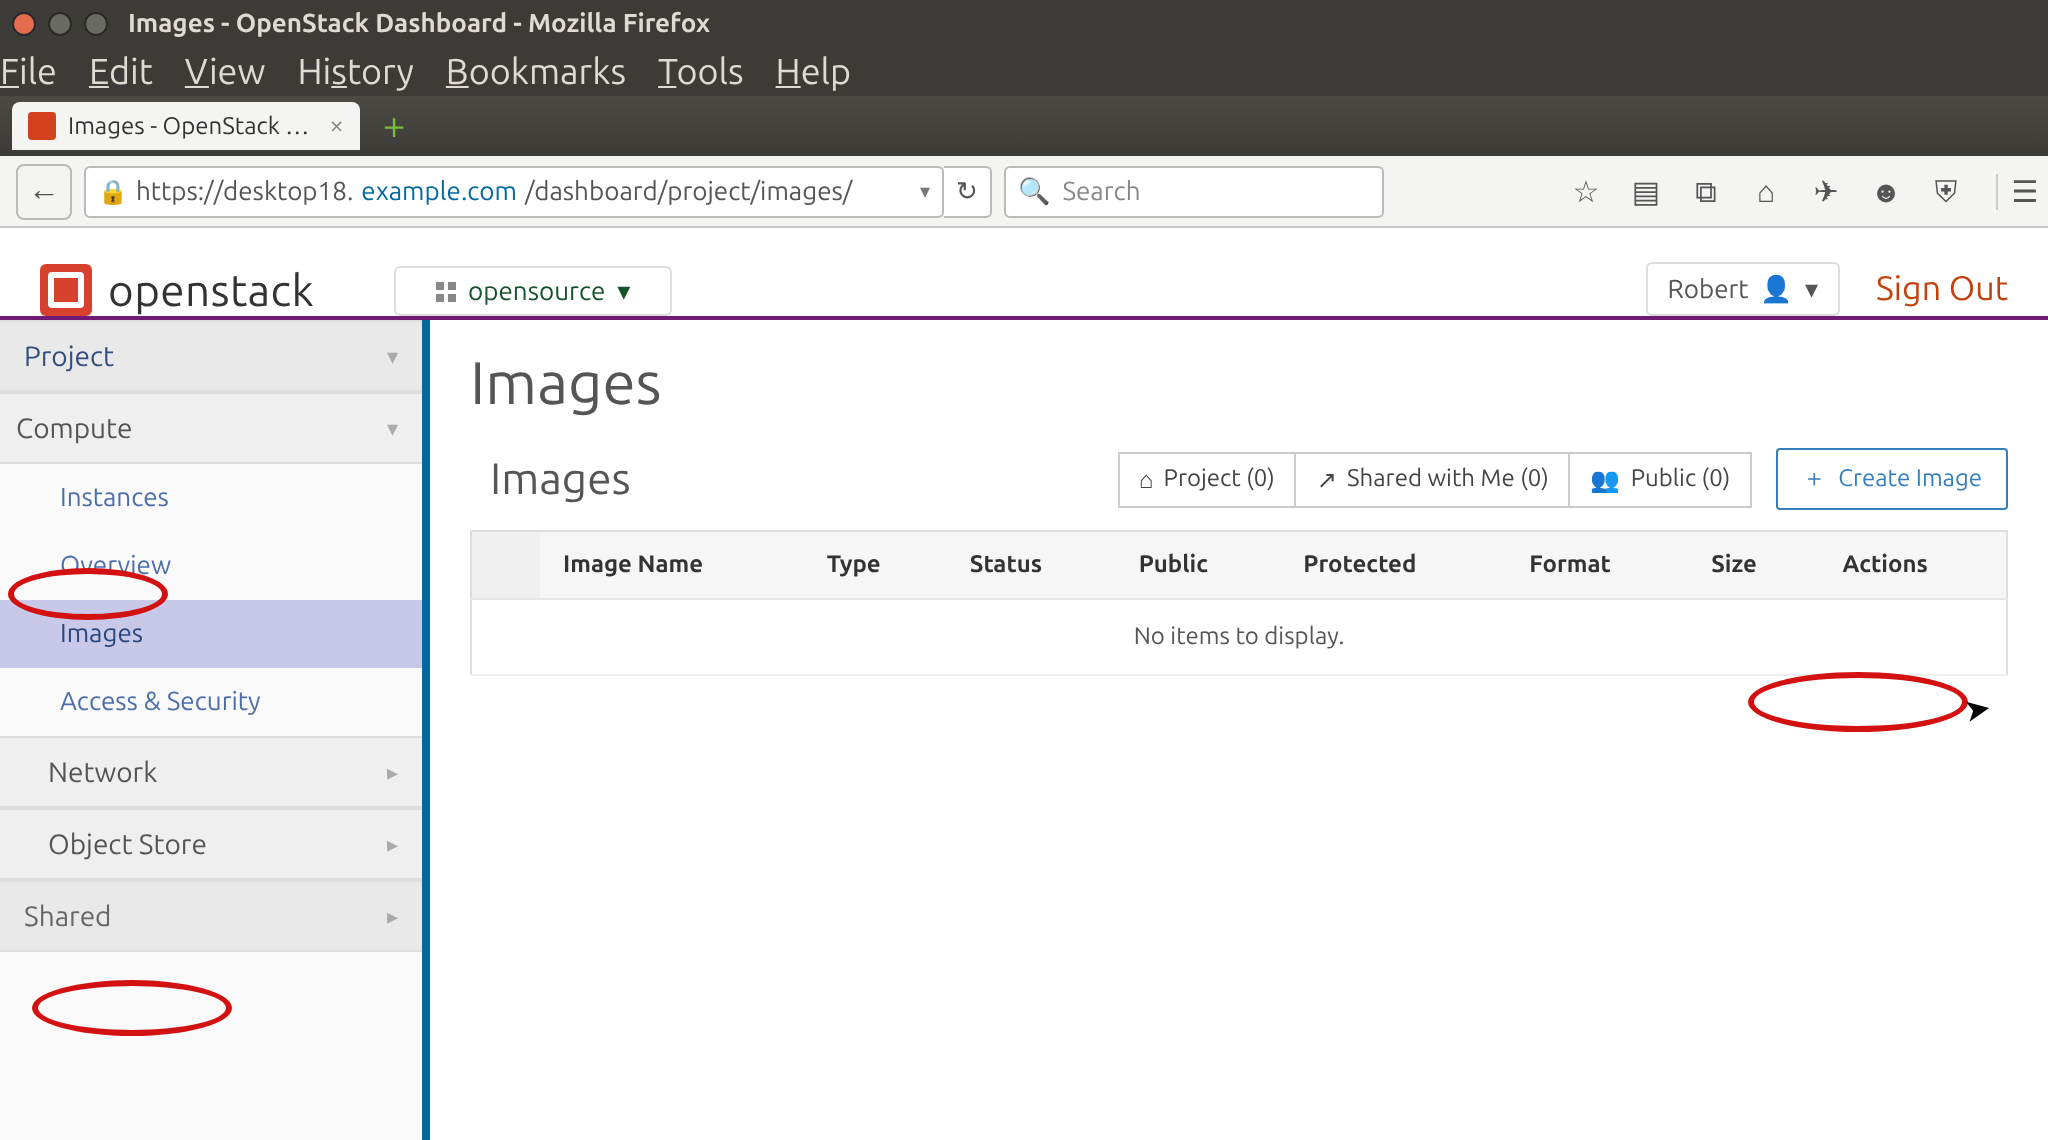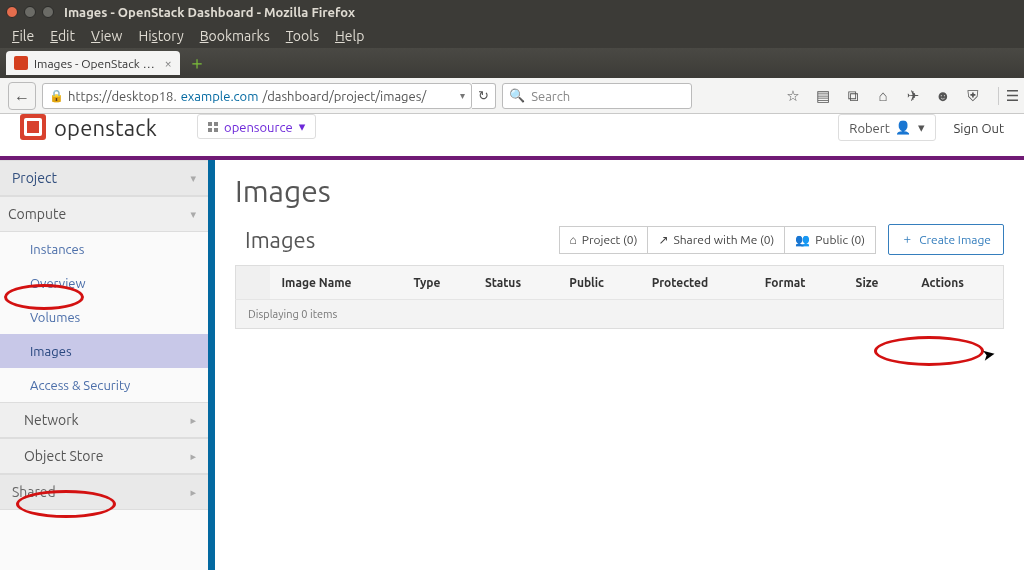--- a/index.html
+++ b/index.html
@@ -7,21 +7,21 @@
 
   
   .os-titlebar { background: #3c3b37; color: #dfdbd2; height: 24px; display:flex; align-items:center; padding: 0 6px; font-size:13px; font-weight:bold;}
   .os-buttons { display:flex; gap:6px; margin-right:10px;}
   .os-btn { width:12px; height:12px; border-radius:50%; background:#555; border:1px solid #2a2a28; display:inline-block;}
   .os-btn.close{ background:#e56d4d;}
   .os-btn.min{ background:#6b6b66;}
   .os-btn.max{ background:#6b6b66;}
 
   
-  .menubar { background:#3c3b37; color:#dfdbd2; height:24px; display:flex; align-items:center; padding:0 12px; gap:16px; font-size:14px;}
+  .menubar { background:#3c3b37; color:#dfdbd2; height:24px; display:flex; align-items:center; padding:0 0; gap:16px; font-size:18px;}
   .menubar span { cursor:default; }
   .menubar span u { text-decoration: underline; }
 
   
   .tabstrip { background: linear-gradient(#4a4944,#3c3b37); height:30px; display:flex; align-items:center; padding:0 6px;}
   .tab { background:#f4f4f3; color:#333; height:24px; border-radius:4px 4px 0 0; display:flex; align-items:center; padding:0 8px; gap:6px; font-size:12px; max-width:180px;}
   .tab .favicon{ width:14px; height:14px; background:#d43f1e; border-radius:2px; display:inline-block;}
   .tab .tab-x{ color:#888; font-size:13px; margin-left:4px;}
   .newtab{ width:22px; height:20px; margin-left:6px; color:#7bbd3a; font-size:18px; display:flex; align-items:center; justify-content:center;}
 
@@ -34,37 +34,37 @@
   .url-drop{ margin-left:auto; color:#777; font-size:10px;}
   .reload{ width:24px; height:26px; border:1px solid #bbb; border-left:none; border-radius:0 3px 3px 0; margin-left:-6px; display:flex;align-items:center;justify-content:center; color:#555; font-size:13px; background:#fff;}
   .searchbox{ flex:0 0 190px; height:26px; border:1px solid #bbb; border-radius:3px; display:flex; align-items:center; padding:0 6px; gap:6px; color:#888; background:#fff;}
   .nav-icons{ margin-left:auto; display:flex; gap:12px; color:#555; font-size:15px; align-items:center;}
   .nav-icons span{ display:inline-flex; width:18px; justify-content:center;}
   .hamburger{ border-left:1px solid #ccc; padding-left:10px; margin-left:4px;}
 
   
   .page { position:relative; height: calc(570px - 24px - 24px - 30px - 36px); background:#fff;}
 
-  .topbar{ height:46px; border-bottom:4px solid #701a75; display:flex; align-items:flex-start; padding:0 20px;}
+  .topbar{ height:46px; border-bottom:2px solid #701a75; display:flex; align-items:flex-end; padding:0 20px;}
   .brand{ display:flex; align-items:center; gap:8px; font-size:22px; color:#333;}
   .brand-mark{ width:26px; height:26px; background:#d8412d; border-radius:3px; display:inline-flex; align-items:center; justify-content:center;}
   .brand-mark::after{content:""; width:12px;height:12px;border:3px solid #fff; border-radius:2px;}
   .brand-word{ letter-spacing:0.2px;}
-  .proj-switch{ margin-left:40px; border:1px solid #ddd; border-radius:3px; padding:4px 10px; display:flex; align-items:center; gap:6px; color:#6d28d9; font-size:13px;}
+  .proj-switch{ margin-left:40px; border:1px solid #ddd; border-radius:3px; padding:4px 20px; display:flex; align-items:center; gap:6px; color:#14532d; font-size:13px;}
   .proj-switch .grid-ic{ display:inline-block; width:10px;height:10px; background:
       linear-gradient(#888,#888) 0 0/4px 4px no-repeat,
       linear-gradient(#888,#888) 6px 0/4px 4px no-repeat,
       linear-gradient(#888,#888) 0 6px/4px 4px no-repeat,
       linear-gradient(#888,#888) 6px 6px/4px 4px no-repeat;}
   .topbar-right{ margin-left:auto; display:flex; align-items:center; gap:18px;}
   .user-btn{ border:1px solid #ddd; border-radius:3px; padding:5px 10px; display:flex; gap:6px; align-items:center; font-size:13px; color:#555;}
-  .signout{ font-size:13px; color:#404040;}
+  .signout{ font-size:17px; color:#c2410c;}
 
   .content{ display:flex; height: calc(100% - 46px);}
-  .sidebar{ width:215px; background:#fafafa; border-right:7px solid #0369a1; font-size:13px; color:#555;}
+  .sidebar{ width:215px; background:#fafafa; border-right:4px solid #0369a1; font-size:13px; color:#555;}
   .side-head{ background:#e9e9e9; padding:9px 12px; font-size:14px; color:#324f7e; display:flex; align-items:center; justify-content:space-between; border-top:1px solid #ddd; border-bottom:1px solid #ddd;}
   .side-head.sub{ color:#555; background:#efefef; padding-left:8px;}
   .side-head .chev{ color:#aaa; font-size:11px;}
   .nav-item{ padding:10px 12px 10px 30px; color:#4b6ea9; cursor:default;}
   .nav-item.active{ background:#c8c8e8; color:#28477f;}
   .side-head.collapsed{ background:#efefef; color:#555; padding-left:24px;}
   .admin{ color:#666;}
 
   .main{ flex:1; padding:14px 20px 0 20px; overflow:auto;}
   h1.page-title{ font-size:30px; font-weight:400; color:#555; margin-bottom:16px;}
@@ -173,21 +173,20 @@
       <div class="side-head">
         <span>Project</span>
         <span class="chev">▾</span>
       </div>
       <div class="side-head sub">
         <span>Compute</span>
         <span class="chev">▾</span>
       </div>
       <div class="nav-item">Instances</div>
       <div class="nav-item">Overview</div>
-      <div class="nav-item">Volumes</div>
       <div class="nav-item active">Images</div>
       <div class="nav-item">Access &amp; Security</div>
       <div class="side-head collapsed">
         <span>Network</span>
         <span class="chev">▸</span>
       </div>
       <div class="side-head collapsed">
         <span>Object Store</span>
         <span class="chev">▸</span>
       </div>
@@ -230,22 +229,22 @@
           <th>Type</th>
           <th>Status</th>
           <th>Public</th>
           <th>Protected</th>
           <th>Format</th>
           <th>Size</th>
           <th>Actions</th>
         </tr>
           </thead>
         <tbody>
-          <tr class="footer-row">
-              <td colspan="9">Displaying 0 items</td>
+          <tr class="empty-row">
+              <td colspan="9">No items to display.</td>
             </tr>
         </tbody>
       </table>
     </div>
   </div>
 
   <div class="ann ann1"></div>
   <div class="ann ann2"></div>
   <div class="ann ann3"></div>
   <div class="cursor">➤</div>

